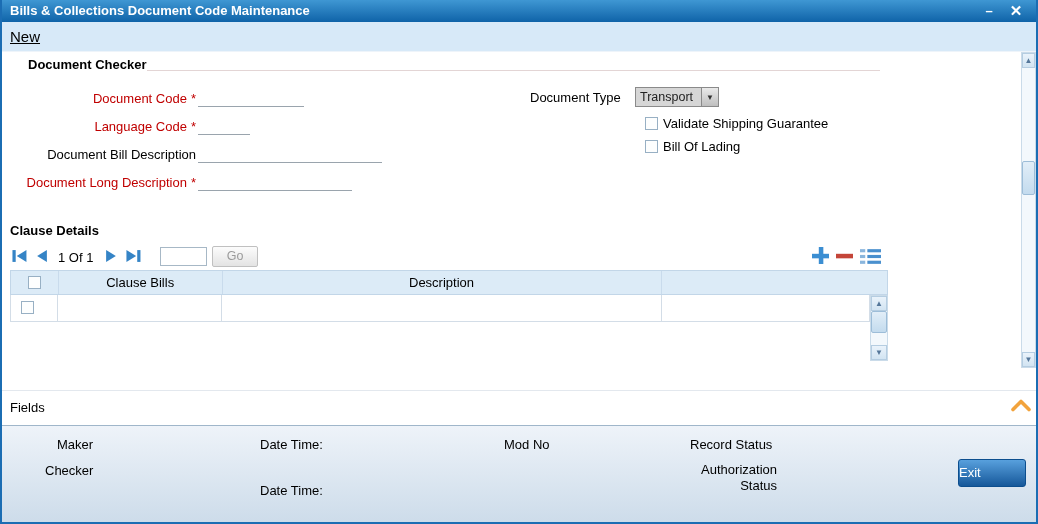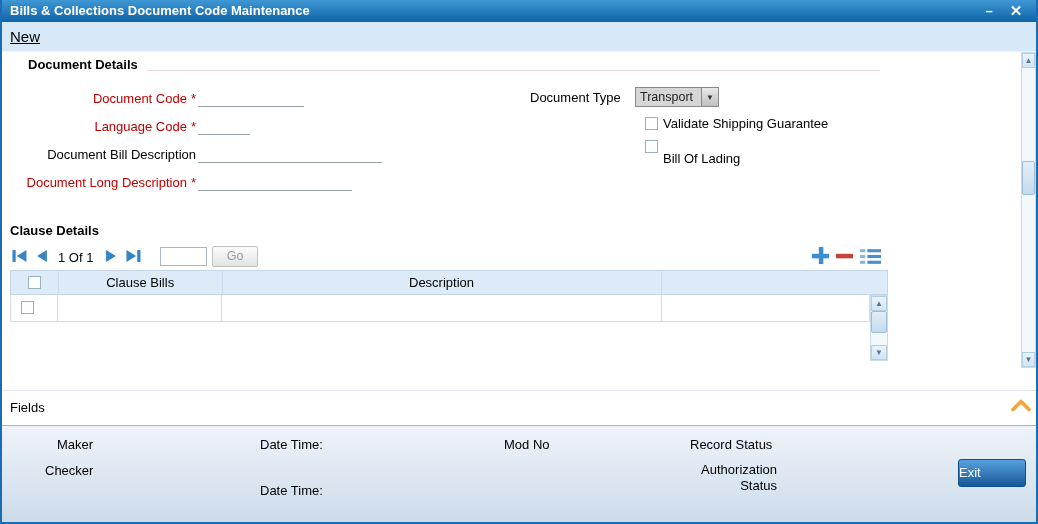--- a/index.html
+++ b/index.html
@@ -124,21 +124,21 @@
   <div class="titlebar">
     <span class="title-text">Bills &amp; Collections Document Code Maintenance</span>
     <span class="win-btn btn-min">–</span>
     <span class="win-btn btn-close">✕</span>
   </div>
 
   <div class="toolbar">
     <span class="new-link">New</span>
   </div>
 
-  <div class="section-title" style="left:26px; top:57px;">Document Details</div>
+  <div class="section-title" style="left:26px; top:57px;">Document Checker</div>
   <div class="section-line" style="left:145px; top:70px; width:733px;"></div>
 
   <div class="lbl lbl-right req" style="top:91px;">
     <span>Document Code</span><span class="star">*</span>
   </div>
   <input class="uline" style="left: 196px; top: 89px; width: 106px;" value="">
 
   <div class="lbl lbl-right req" style="top:119px;">
     <span>Language Code</span><span class="star">*</span>
   </div>
@@ -157,21 +157,21 @@
   <div class="lbl" style="left:528px; top:90px;">Document Type</div>
   <div class="select">
     <span class="val">Transport</span>
     <span class="arrow">▼</span>
   </div>
 
   <span class="checkbox" style="left:643px; top:117px;"></span>
   <div class="lbl" style="left:661px; top:116px;">Validate Shipping Guarantee</div>
 
   <span class="checkbox" style="left:643px; top:140px;"></span>
-  <div class="lbl" style="left:661px; top:139px;margin-top:12px;">Bill Of Lading</div>
+  <div class="lbl" style="left:661px; top:139px;">Bill Of Lading</div>
 
   <div class="section-title" style="left:8px; top:223px;">Clause Details</div>
 
   <span class="pager-btn" style="left:10px; top:249px;">
     <svg width="16" height="14" viewBox="0 0 14 13" fill="var(--accent,#3584c6)">
         <rect x="0" y="1" width="3" height="11"></rect>
         <polygon points="13,1 13,12 4,6.5"></polygon>
       </svg>
   </span>
   <span class="pager-btn" style="left:33px; top:249px;">

